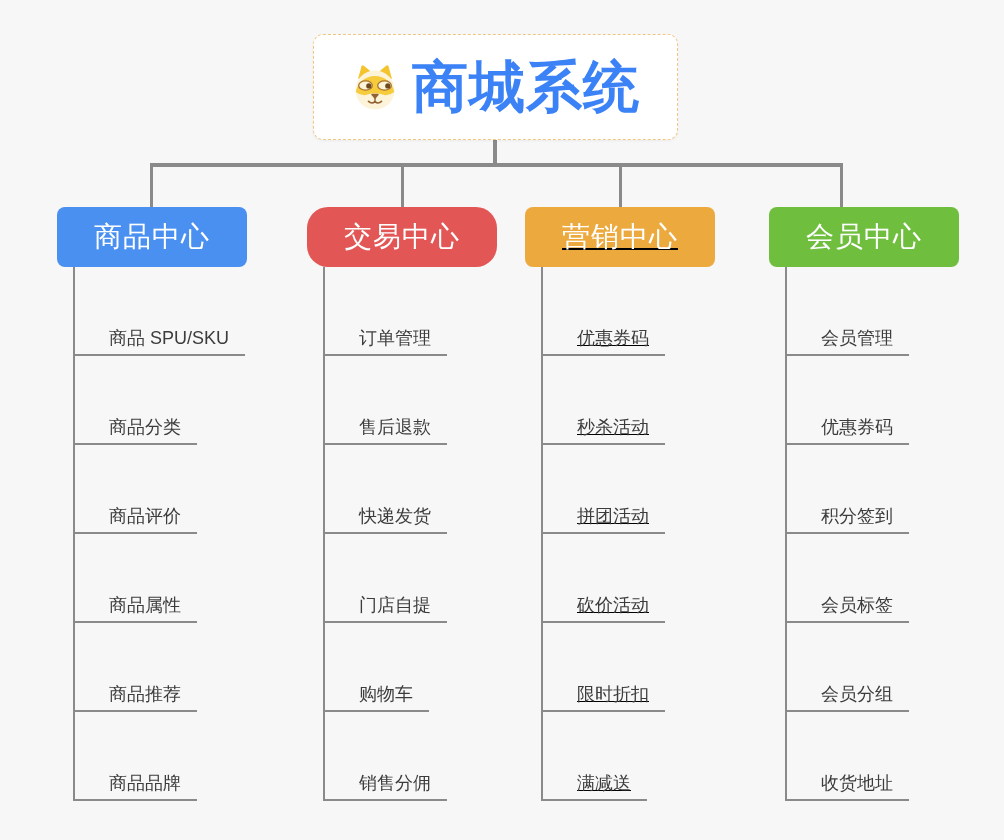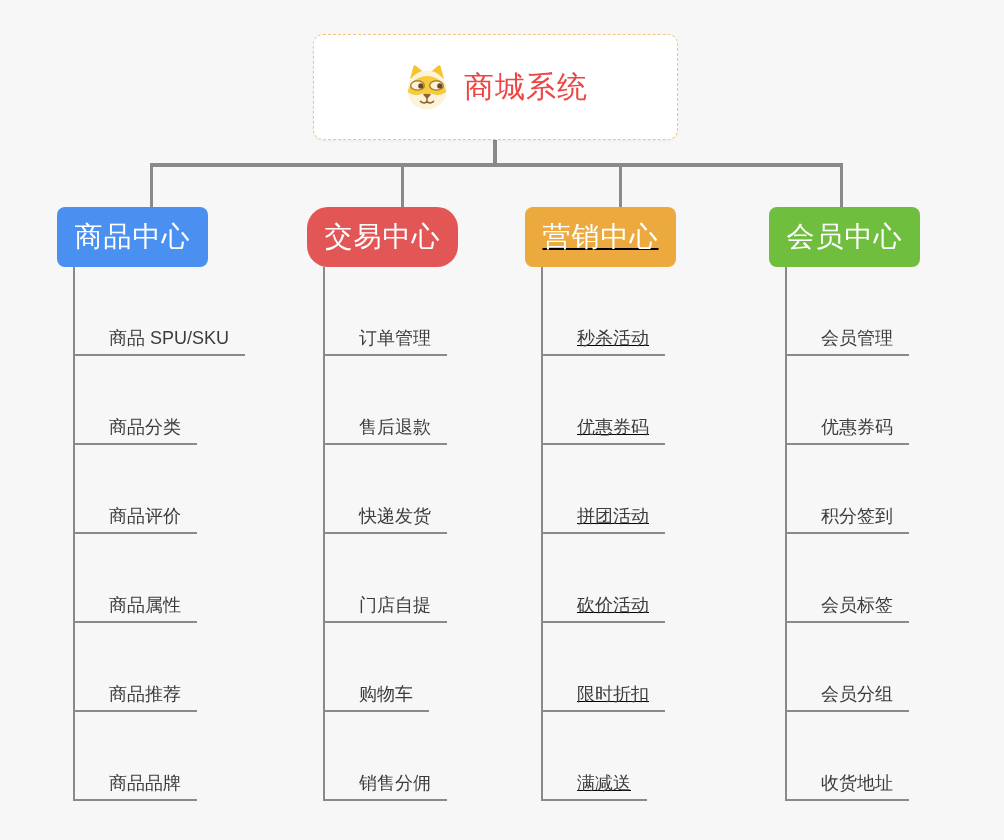--- a/index.html
+++ b/index.html
@@ -27,24 +27,25 @@
     background: #FFFFFF;
     border: 1px dashed #F2C581;
     border-radius: 10px;
     display: flex;
     align-items: center;
     justify-content: center;
     gap: 13px;
     box-shadow: 0 1px 3px rgba(0,0,0,0.05);
   }
   .root-title {
-    font-size: 30px;
+    font-size: 56px;
     letter-spacing: 1px;
-    color: #ef4444;
+    color: #3b82f6;
     line-height: 1;
+    font-weight: bold;
   }
   .doge { width: 48px; height: 48px; flex: 0 0 48px; }
 
   
   .connector {
     position: absolute;
     background: #8A8A8A;
   }
   .c-stub  { left: 493px; top: 140px; width: 4px;  height: 24px; }
   .c-hline { left: 150px; top: 163px; width: 693px; height: 4px; }
@@ -55,21 +56,21 @@
   .c-drop4 { left: 840px; }
 
   
   .column { position: absolute; top: 207px; }
   .col1 { left: 57px; }
   .col2 { left: 307px; }
   .col3 { left: 525px; text-decoration: underline; }
   .col4 { left: 769px; }
 
   .branch-box {
-    width: 151px;
+    width: 190px;
     height: 60px;
     border-radius: 8px;
     color: #FFFFFF;
     font-size: 28px;
     display: flex;
     align-items: center;
     justify-content: center;
     letter-spacing: 1px;
   }
 
@@ -137,22 +138,22 @@
       <div class="subtopic">快递发货</div>
       <div class="subtopic">门店自提</div>
       <div class="subtopic">购物车</div>
       <div class="subtopic">销售分佣</div>
     </div>
   </div>
 
   <div class="column col3">
     <div class="branch-box" style="background-color: rgb(236, 169, 61);">营销中心</div>
     <div class="subtree">
+      <div class="subtopic">优惠券码</div>
       <div class="subtopic">秒杀活动</div>
-      <div class="subtopic">优惠券码</div>
       <div class="subtopic">拼团活动</div>
       <div class="subtopic">砍价活动</div>
       <div class="subtopic">限时折扣</div>
       <div class="subtopic">满减送</div>
     </div>
   </div>
 
   <div class="column col4">
     <div class="branch-box" style="background-color: rgb(111, 190, 62);">会员中心</div>
     <div class="subtree">

